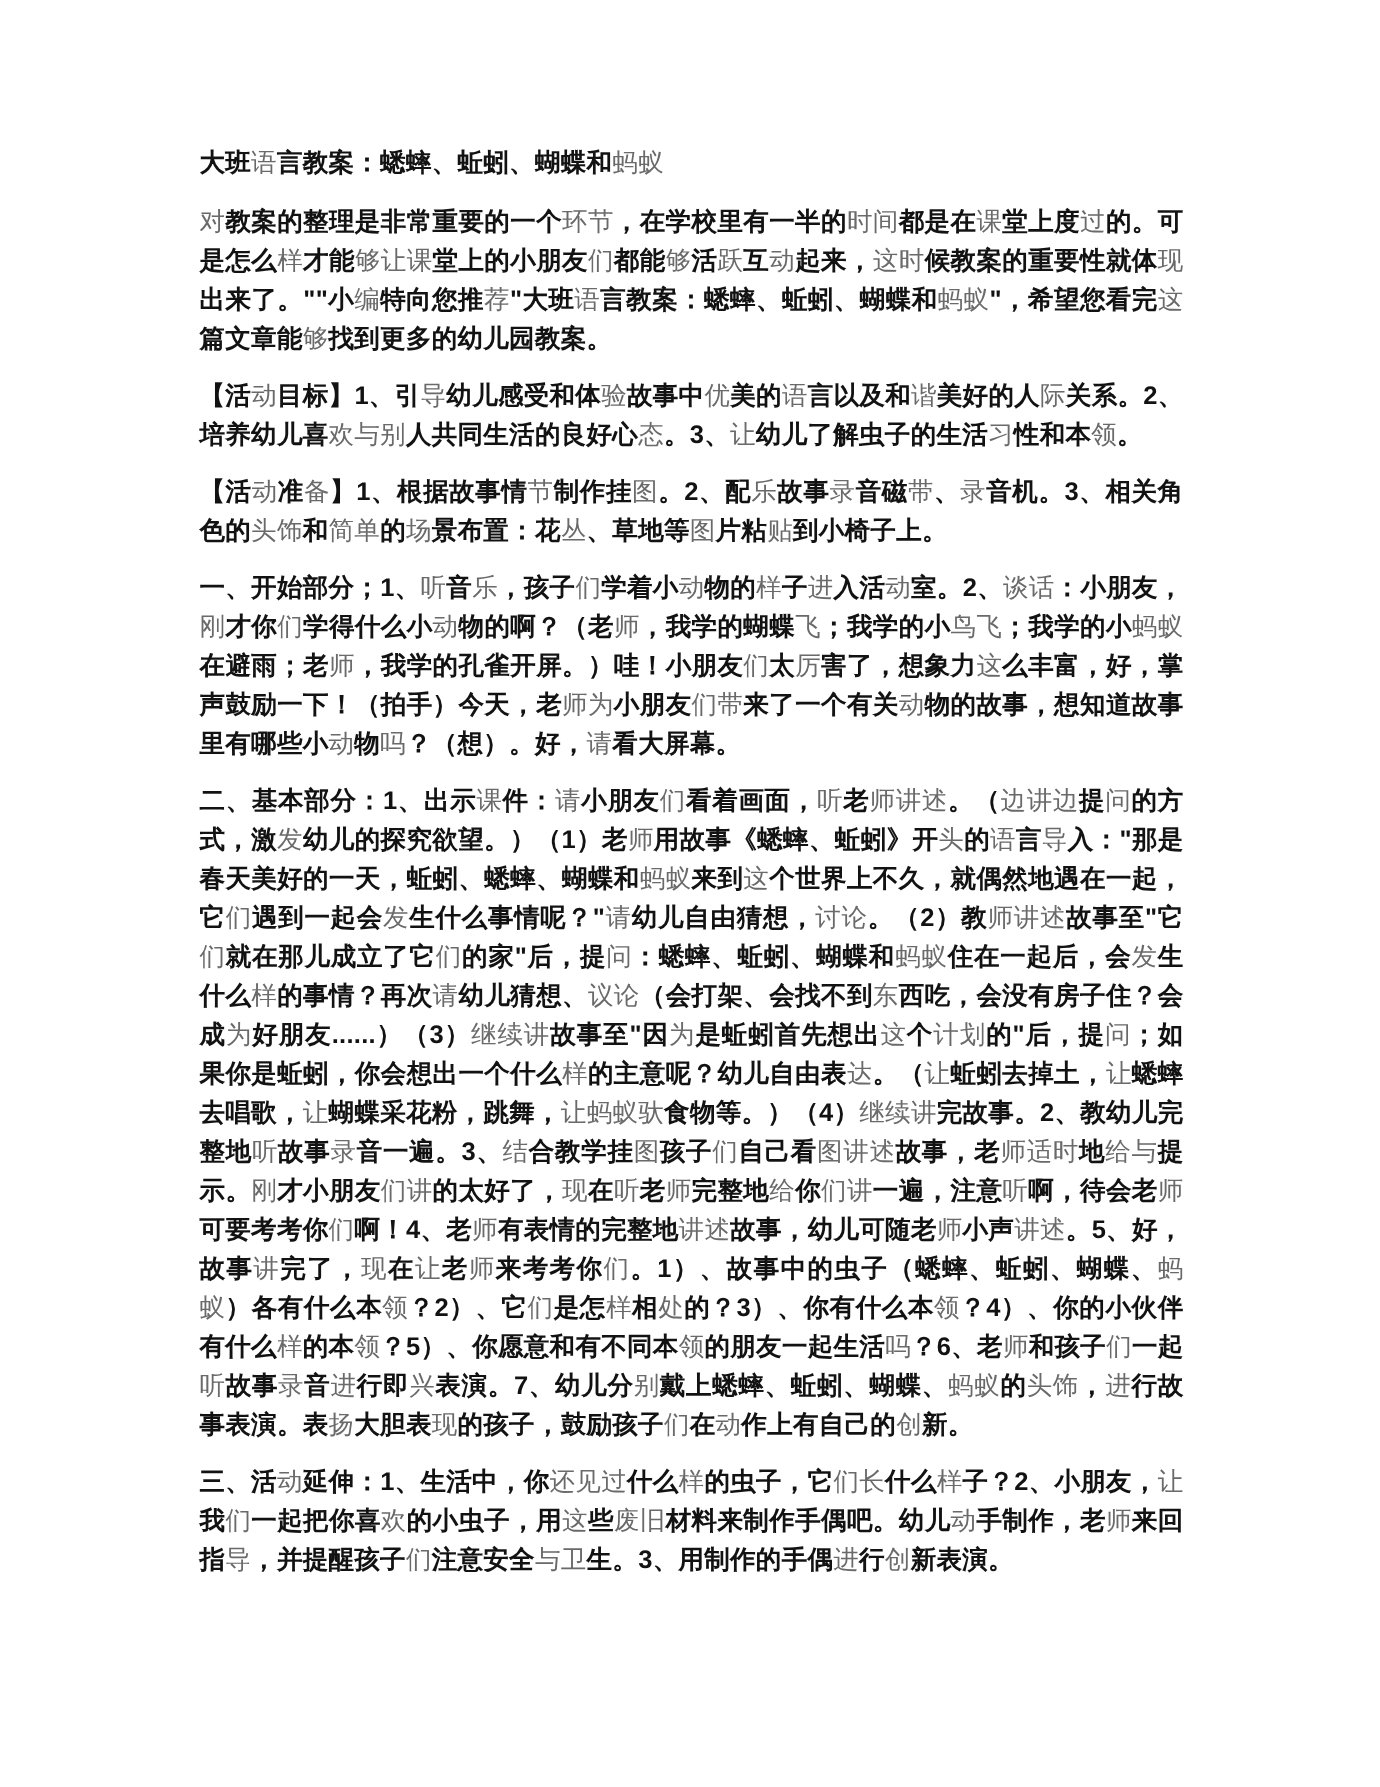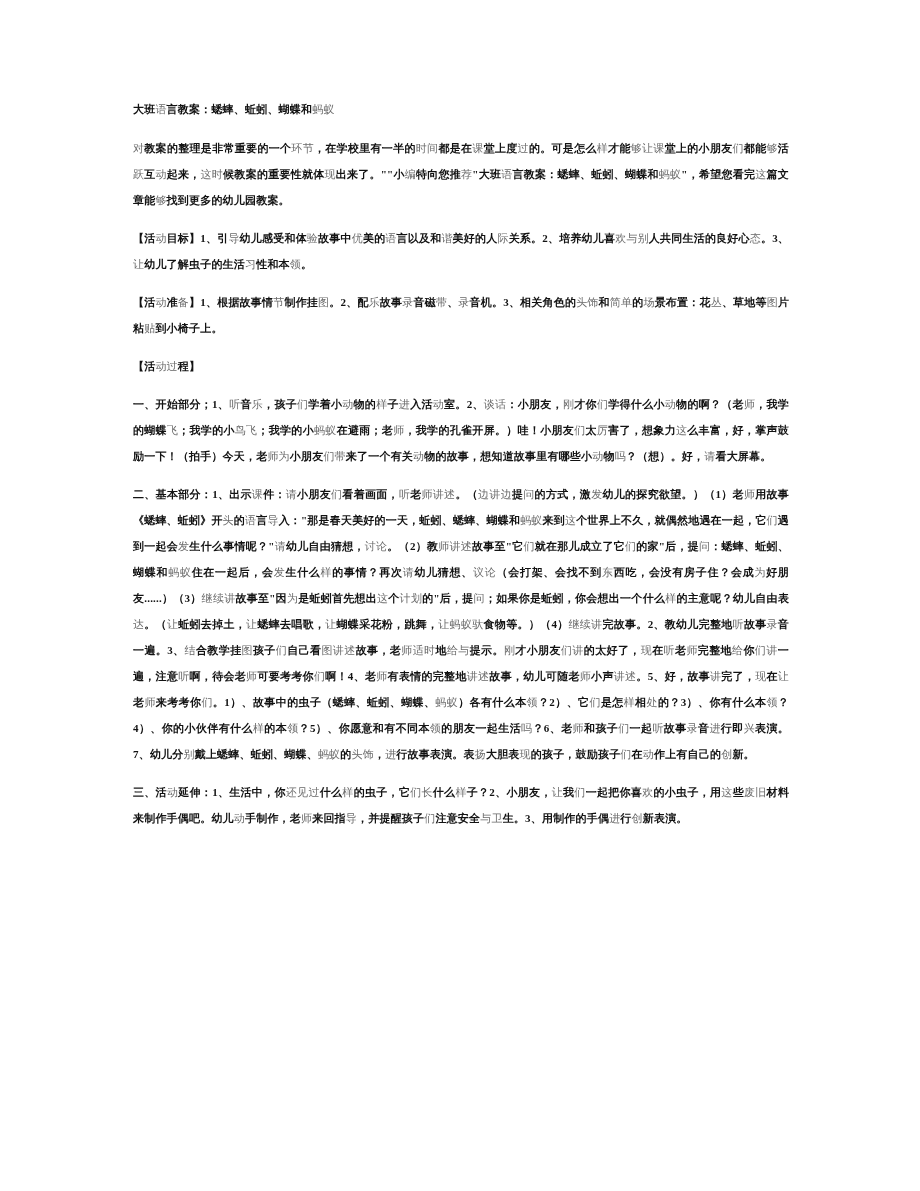--- a/index.html
+++ b/index.html
@@ -12,22 +12,22 @@
     width: 920px;
     height: 1191px;
     background: var(--page-bg, #ffffff);
     overflow: hidden;
   }
   .doc-content {
     position: absolute;
     left: 133px;
     top: 96px;
     width: 656px;
-    font-family: Liberation Serif, serif;
-    font-size: 11px;
+    font-family: Liberation Sans, sans-serif;
+    font-size: 17px;
     line-height: 26px;
     color: var(--text-color, #121212);
     text-align: justify;
     letter-spacing: 0.2px;
   }
   .doc-title {
     margin: 0 0 13px 0;
     font-weight: 600;
   }
   .doc-paragraph {
@@ -43,19 +43,18 @@
 </head>
 <body style="--page-bg: #ffffff; --text-color: #121212; --light-text-color: #6a6a6a;">
 
 <div class="page">
   <div class="doc-content">
     <p class="doc-title">大班<span class="lt">语</span>言教案：蟋蟀、蚯蚓、蝴蝶和<span class="lt">蚂蚁</span></p>
     <div id="paragraphs">
         <p class="doc-paragraph"><span class="lt">对</span>教案的整理是非常重要的一个<span class="lt">环节</span>，在学校里有一半的<span class="lt">时间</span>都是在<span class="lt">课</span>堂上度<span class="lt">过</span>的。可是怎么<span class="lt">样</span>才能<span class="lt">够让课</span>堂上的小朋友<span class="lt">们</span>都能<span class="lt">够</span>活<span class="lt">跃</span>互<span class="lt">动</span>起来，<span class="lt">这时</span>候教案的重要性就体<span class="lt">现</span>出来了。""小<span class="lt">编</span>特向您推<span class="lt">荐</span>"大班<span class="lt">语</span>言教案：蟋蟀、蚯蚓、蝴蝶和<span class="lt">蚂蚁</span>"，希望您看完<span class="lt">这</span>篇文章能<span class="lt">够</span>找到更多的幼儿园教案。</p>
         <p class="doc-paragraph">【活<span class="lt">动</span>目标】1、引<span class="lt">导</span>幼儿感受和体<span class="lt">验</span>故事中<span class="lt">优</span>美的<span class="lt">语</span>言以及和<span class="lt">谐</span>美好的人<span class="lt">际</span>关系。2、培养幼儿喜<span class="lt">欢与别</span>人共同生活的良好心<span class="lt">态</span>。3、<span class="lt">让</span>幼儿了解虫子的生活<span class="lt">习</span>性和本<span class="lt">领</span>。</p>
         <p class="doc-paragraph">【活<span class="lt">动</span>准<span class="lt">备</span>】1、根据故事情<span class="lt">节</span>制作挂<span class="lt">图</span>。2、配<span class="lt">乐</span>故事<span class="lt">录</span>音磁<span class="lt">带</span>、<span class="lt">录</span>音机。3、相关角色的<span class="lt">头饰</span>和<span class="lt">简单</span>的<span class="lt">场</span>景布置：花<span class="lt">丛</span>、草地等<span class="lt">图</span>片粘<span class="lt">贴</span>到小椅子上。</p>
-        <p class="doc-paragraph">【活<span class="lt">动过</span>程】</p>
         <p class="doc-paragraph">一、开始部分；1、<span class="lt">听</span>音<span class="lt">乐</span>，孩子<span class="lt">们</span>学着小<span class="lt">动</span>物的<span class="lt">样</span>子<span class="lt">进</span>入活<span class="lt">动</span>室。2、<span class="lt">谈话</span>：小朋友，<span class="lt">刚</span>才你<span class="lt">们</span>学得什么小<span class="lt">动</span>物的啊？（老<span class="lt">师</span>，我学的蝴蝶<span class="lt">飞</span>；我学的小<span class="lt">鸟飞</span>；我学的小<span class="lt">蚂蚁</span>在避雨；老<span class="lt">师</span>，我学的孔雀开屏。）哇！小朋友<span class="lt">们</span>太<span class="lt">厉</span>害了，想象力<span class="lt">这</span>么丰富，好，掌声鼓励一下！（拍手）今天，老<span class="lt">师为</span>小朋友<span class="lt">们带</span>来了一个有关<span class="lt">动</span>物的故事，想知道故事里有哪些小<span class="lt">动</span>物<span class="lt">吗</span>？（想）。好，<span class="lt">请</span>看大屏幕。</p>
         <p class="doc-paragraph">二、基本部分：1、出示<span class="lt">课</span>件：<span class="lt">请</span>小朋友<span class="lt">们</span>看着画面，<span class="lt">听</span>老<span class="lt">师讲述</span>。（<span class="lt">边讲边</span>提<span class="lt">问</span>的方式，激<span class="lt">发</span>幼儿的探究欲望。）（1）老<span class="lt">师</span>用故事《蟋蟀、蚯蚓》开<span class="lt">头</span>的<span class="lt">语</span>言<span class="lt">导</span>入："那是春天美好的一天，蚯蚓、蟋蟀、蝴蝶和<span class="lt">蚂蚁</span>来到<span class="lt">这</span>个世界上不久，就偶然地遇在一起，它<span class="lt">们</span>遇到一起会<span class="lt">发</span>生什么事情呢？"<span class="lt">请</span>幼儿自由猜想，<span class="lt">讨论</span>。（2）教<span class="lt">师讲述</span>故事至"它<span class="lt">们</span>就在那儿成立了它<span class="lt">们</span>的家"后，提<span class="lt">问</span>：蟋蟀、蚯蚓、蝴蝶和<span class="lt">蚂蚁</span>住在一起后，会<span class="lt">发</span>生什么<span class="lt">样</span>的事情？再次<span class="lt">请</span>幼儿猜想、<span class="lt">议论</span>（会打架、会找不到<span class="lt">东</span>西吃，会没有房子住？会成<span class="lt">为</span>好朋友......）（3）<span class="lt">继续讲</span>故事至"因<span class="lt">为</span>是蚯蚓首先想出<span class="lt">这</span>个<span class="lt">计划</span>的"后，提<span class="lt">问</span>；如果你是蚯蚓，你会想出一个什么<span class="lt">样</span>的主意呢？幼儿自由表<span class="lt">达</span>。（<span class="lt">让</span>蚯蚓去掉土，<span class="lt">让</span>蟋蟀去唱歌，<span class="lt">让</span>蝴蝶采花粉，跳舞，<span class="lt">让蚂蚁驮</span>食物等。）（4）<span class="lt">继续讲</span>完故事。2、教幼儿完整地<span class="lt">听</span>故事<span class="lt">录</span>音一遍。3、<span class="lt">结</span>合教学挂<span class="lt">图</span>孩子<span class="lt">们</span>自己看<span class="lt">图讲述</span>故事，老<span class="lt">师适时</span>地<span class="lt">给与</span>提示。<span class="lt">刚</span>才小朋友<span class="lt">们讲</span>的太好了，<span class="lt">现</span>在<span class="lt">听</span>老<span class="lt">师</span>完整地<span class="lt">给</span>你<span class="lt">们讲</span>一遍，注意<span class="lt">听</span>啊，待会老<span class="lt">师</span>可要考考你<span class="lt">们</span>啊！4、老<span class="lt">师</span>有表情的完整地<span class="lt">讲述</span>故事，幼儿可随老<span class="lt">师</span>小声<span class="lt">讲述</span>。5、好，故事<span class="lt">讲</span>完了，<span class="lt">现</span>在<span class="lt">让</span>老<span class="lt">师</span>来考考你<span class="lt">们</span>。1）、故事中的虫子（蟋蟀、蚯蚓、蝴蝶、<span class="lt">蚂蚁</span>）各有什么本<span class="lt">领</span>？2）、它<span class="lt">们</span>是怎<span class="lt">样</span>相<span class="lt">处</span>的？3）、你有什么本<span class="lt">领</span>？4）、你的小伙伴有什么<span class="lt">样</span>的本<span class="lt">领</span>？5）、你愿意和有不同本<span class="lt">领</span>的朋友一起生活<span class="lt">吗</span>？6、老<span class="lt">师</span>和孩子<span class="lt">们</span>一起<span class="lt">听</span>故事<span class="lt">录</span>音<span class="lt">进</span>行即<span class="lt">兴</span>表演。7、幼儿分<span class="lt">别</span>戴上蟋蟀、蚯蚓、蝴蝶、<span class="lt">蚂蚁</span>的<span class="lt">头饰</span>，<span class="lt">进</span>行故事表演。表<span class="lt">扬</span>大胆表<span class="lt">现</span>的孩子，鼓励孩子<span class="lt">们</span>在<span class="lt">动</span>作上有自己的<span class="lt">创</span>新。</p>
         <p class="doc-paragraph">三、活<span class="lt">动</span>延伸：1、生活中，你<span class="lt">还见过</span>什么<span class="lt">样</span>的虫子，它<span class="lt">们长</span>什么<span class="lt">样</span>子？2、小朋友，<span class="lt">让</span>我<span class="lt">们</span>一起把你喜<span class="lt">欢</span>的小虫子，用<span class="lt">这</span>些<span class="lt">废旧</span>材料来制作手偶吧。幼儿<span class="lt">动</span>手制作，老<span class="lt">师</span>来回指<span class="lt">导</span>，并提醒孩子<span class="lt">们</span>注意安全<span class="lt">与卫</span>生。3、用制作的手偶<span class="lt">进</span>行<span class="lt">创</span>新表演。</p>
       </div>
   </div>
 </div>
 
 </body></html>

